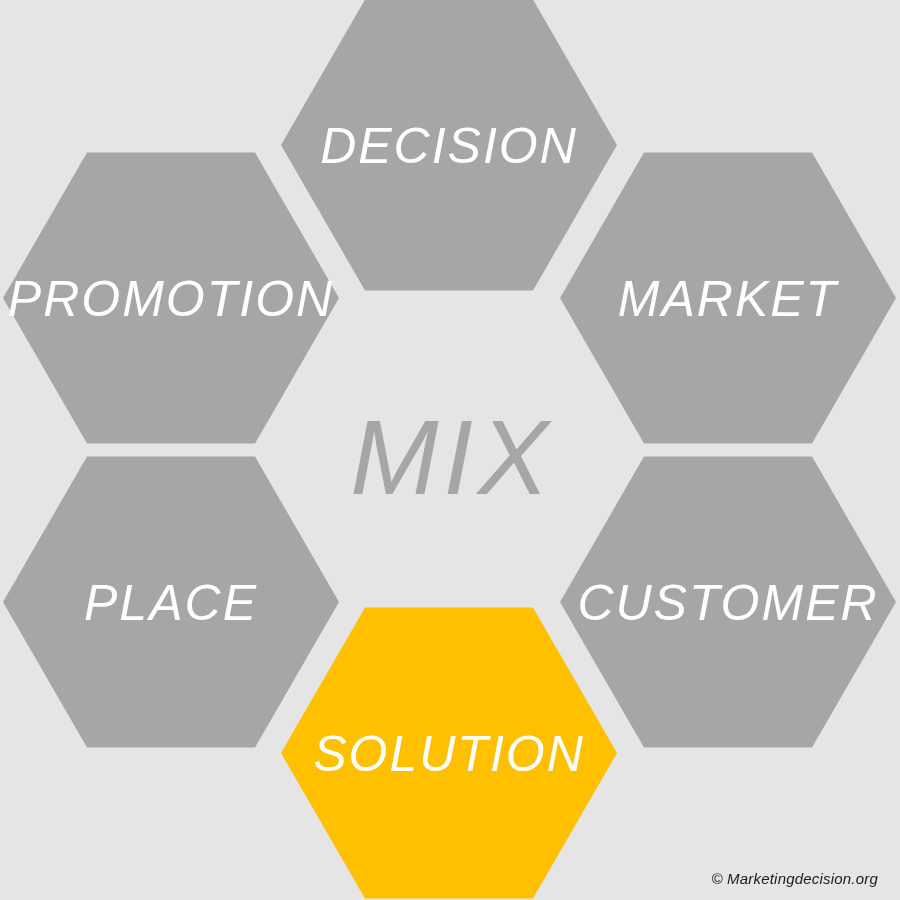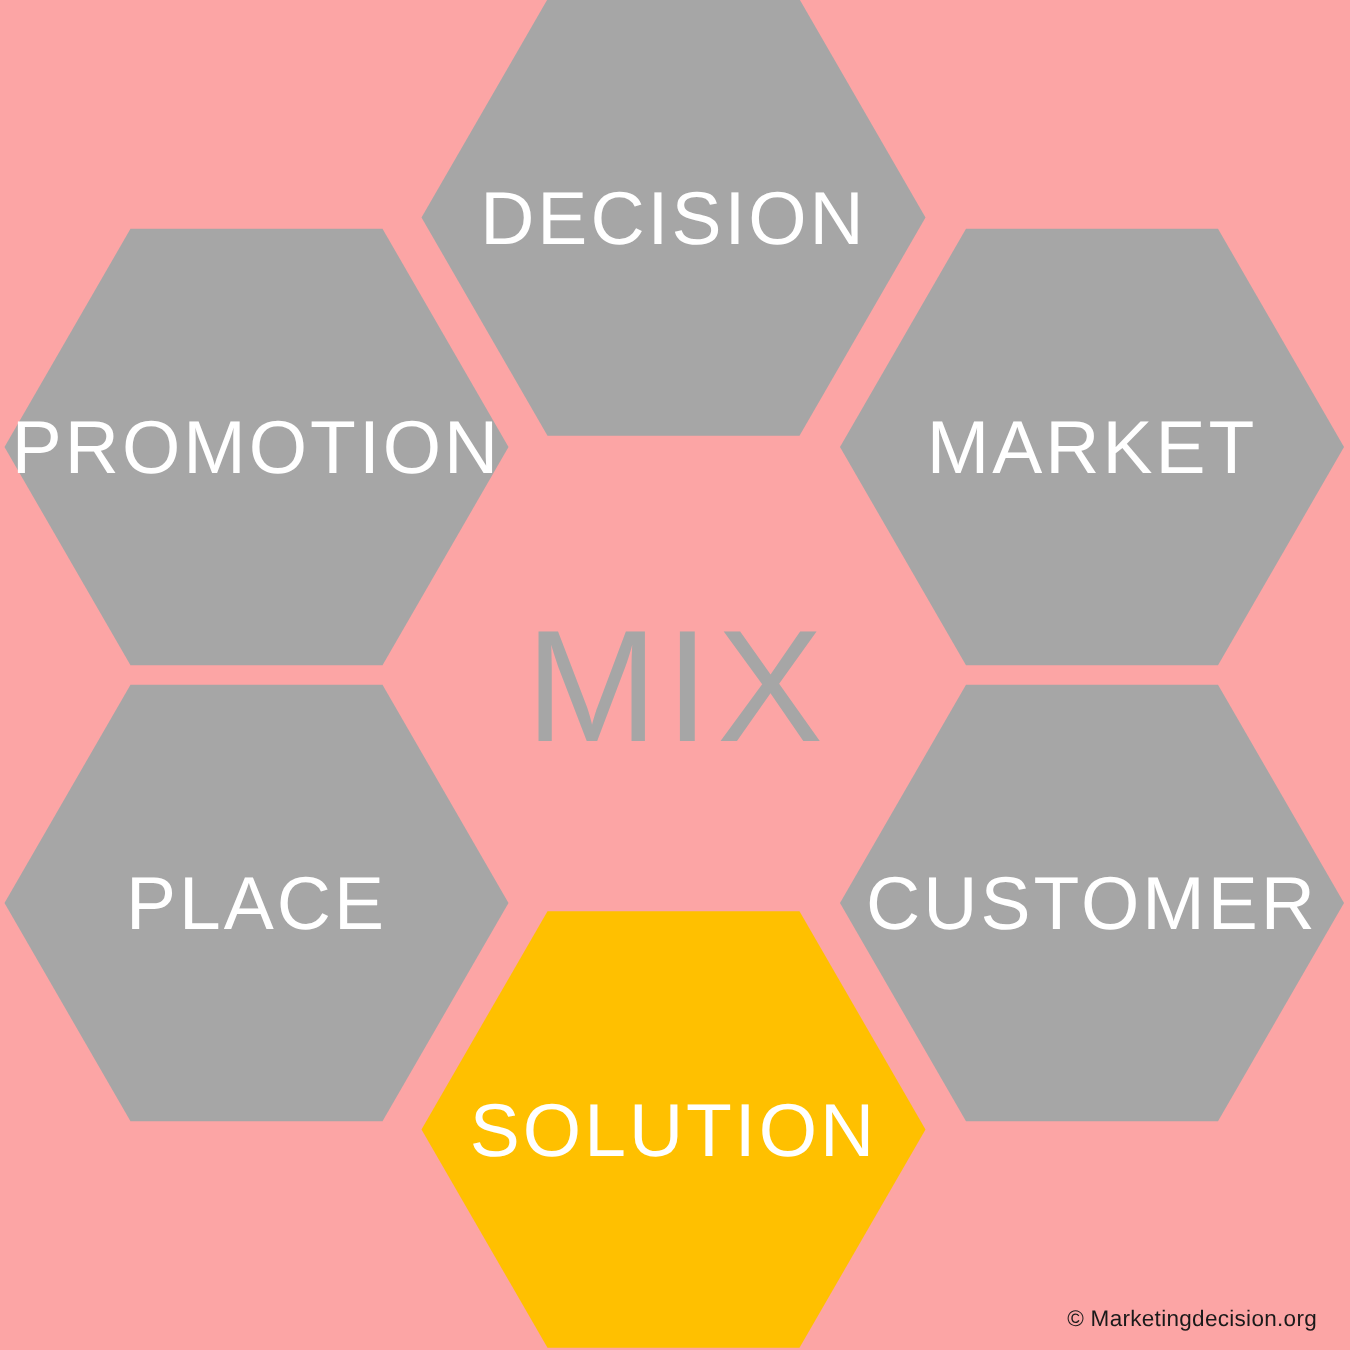--- a/index.html
+++ b/index.html
@@ -8,21 +8,22 @@
     width: 900px;
     height: 900px;
     background: #ffffff;
     overflow: hidden;
     font-family: "Liberation Sans", "DejaVu Sans", sans-serif;
   }
   .stage {
     position: relative;
     width: 900px;
     height: 900px;
-    background: #fca5a5;
+    background: #e5e5e5;
+    font-style: italic;
   }
   svg { display: block; }
   .hex-label {
     font-family: "Liberation Sans", "DejaVu Sans", sans-serif;
     font-size: 50px;
     font-weight: 400;
     letter-spacing: 2px;
     fill: #ffffff;
     text-anchor: middle;
   }

